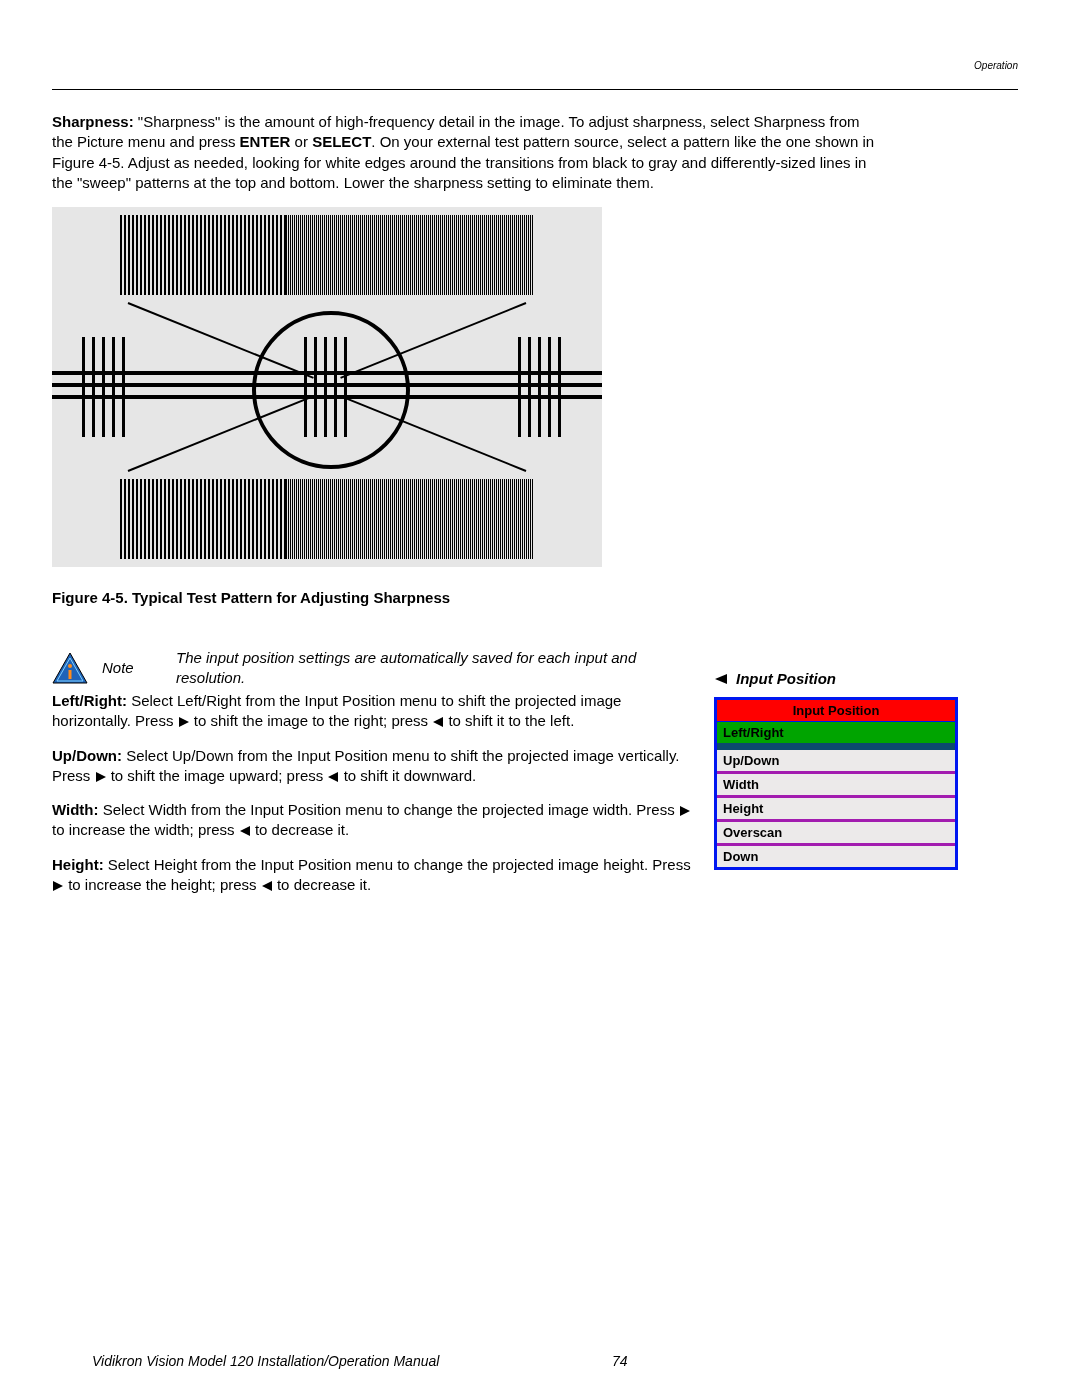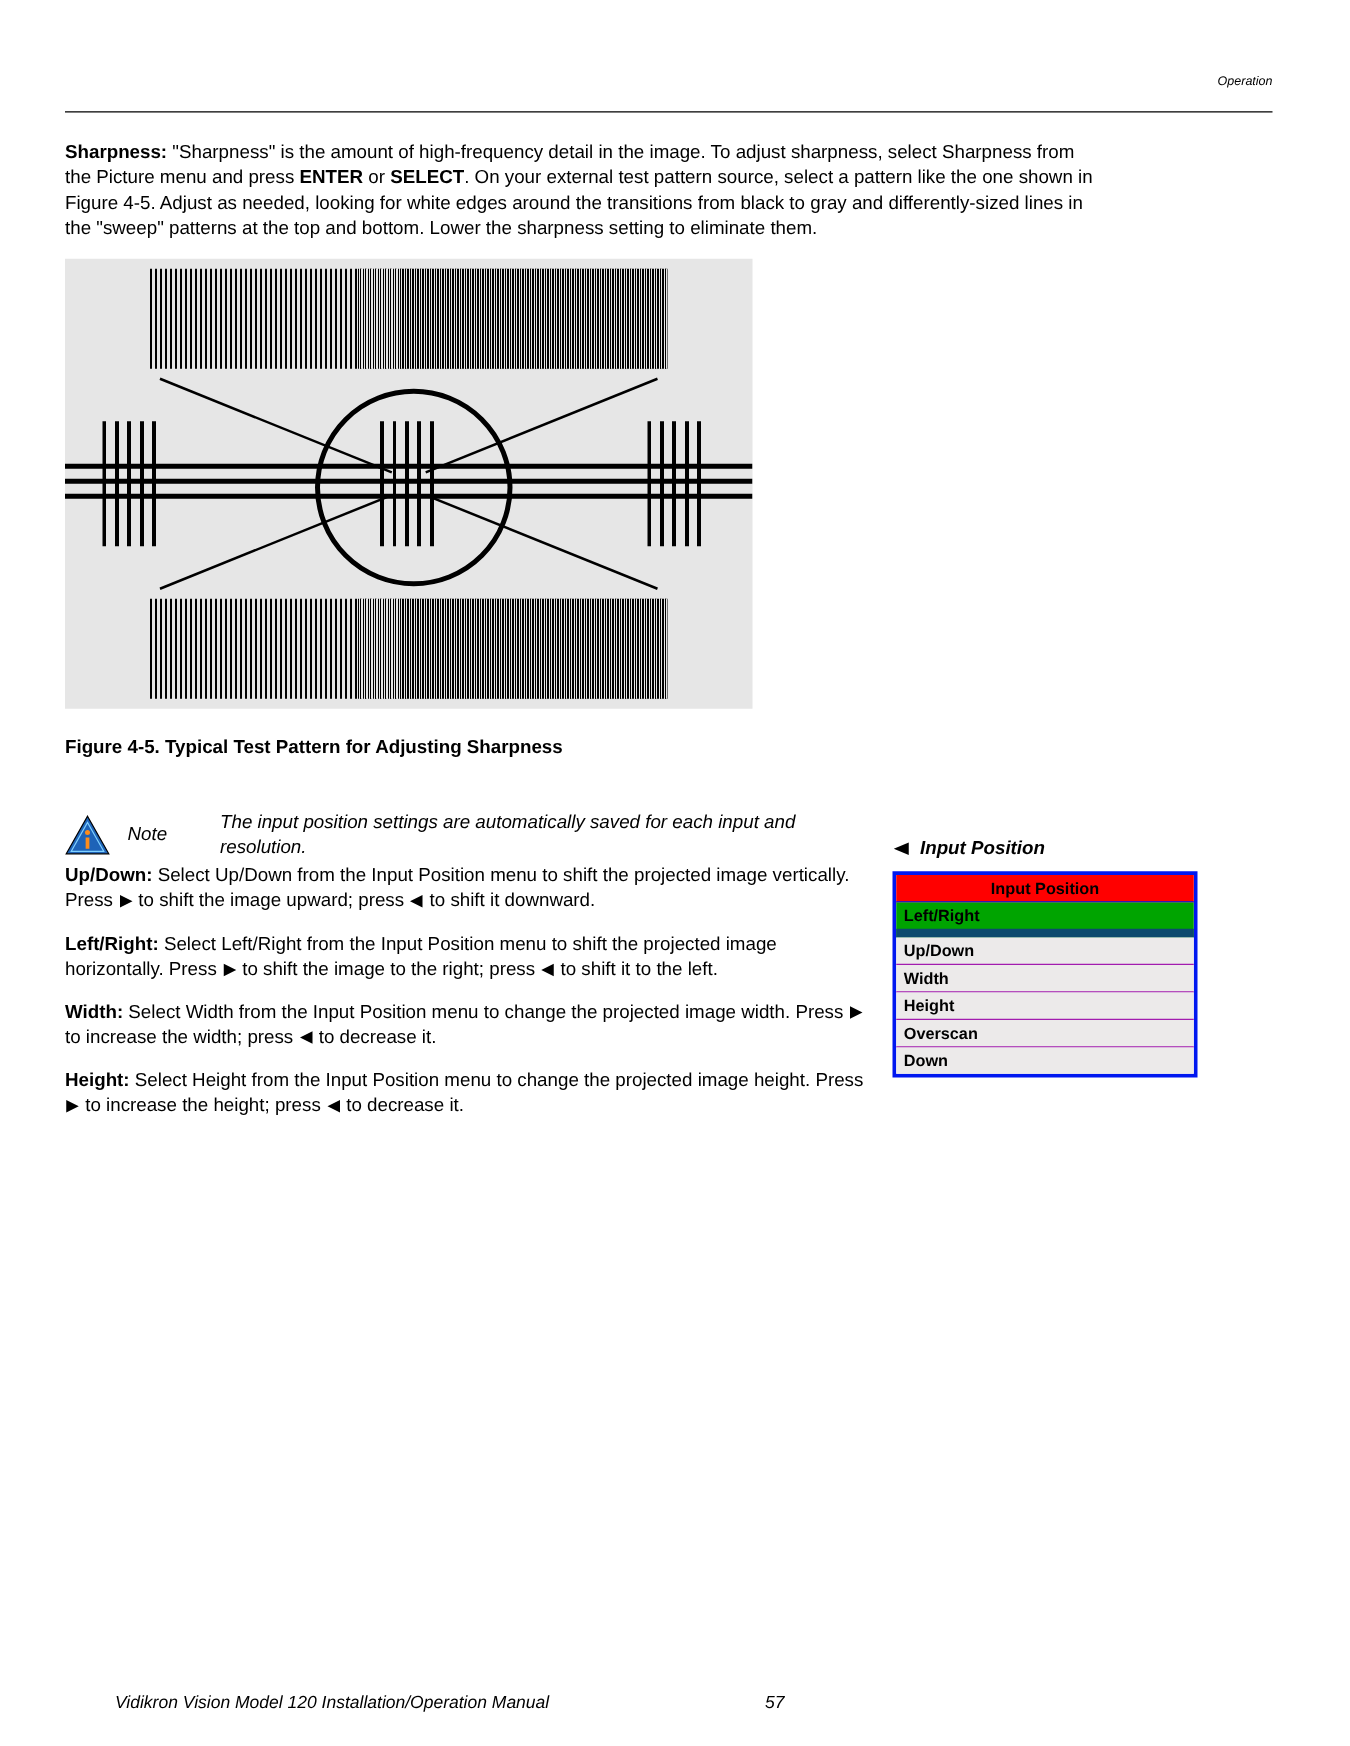--- a/index.html
+++ b/index.html
@@ -87,21 +87,21 @@
   .menu-sel {
     background: #00a400;
     color: #000;
     padding: 3px 6px;
     border-bottom: 7px solid #0c4a6e;
   }
   .menu-item {
     background: #eceaea;
     color: #000;
     padding: 3px 6px;
-    border-bottom: 1px solid #a21caf;
+    border-bottom: 3px solid #a21caf;
   }
   .menu-item:last-child { border-bottom: none; }
   .note-row {
     display: flex;
     align-items: center;
     gap: 14px;
     margin: 14px 0 4px 0;
   }
   .note-icon {
     width: 36px; height: 32px; flex: 0 0 auto;
@@ -203,33 +203,33 @@
           <circle cx="18" cy="14" r="2" fill="#ff8c1a"></circle>
           <rect x="16.5" y="18" width="3" height="9" fill="#ff8c1a">
               <rect x="12" y="27" width="12" height="2" fill="#ff8c1a"></rect>
         </rect>
           </svg>
         <div class="note-label">Note</div>
         <div class="note-text">The input position settings are automatically saved for each input and resolution.</div>
       </div>
 
       <p class="para">
+        <span class="bold">Left/Right:</span><span> Select Left/Right from the Input Position menu to shift the projected image horizontally. Press </span><svg class="tri" width="12" height="12">
+            <polygon points="1,1 11,6 1,11" fill="#000"></polygon>
+          </svg><span> to shift the image to the right; press </span><svg class="tri" width="12" height="12">
+            <polygon points="11,1 1,6 11,11" fill="#000"></polygon>
+          </svg><span> to shift it to the left.</span>
+      </p>
+
+      <p class="para">
         <span class="bold">Up/Down:</span><span> Select Up/Down from the Input Position menu to shift the projected image vertically. Press </span><svg class="tri" width="12" height="12">
             <polygon points="1,1 11,6 1,11" fill="#000"></polygon>
           </svg><span> to shift the image upward; press </span><svg class="tri" width="12" height="12">
             <polygon points="11,1 1,6 11,11" fill="#000"></polygon>
           </svg><span> to shift it downward.</span>
-      </p>
-
-      <p class="para">
-        <span class="bold">Left/Right:</span><span> Select Left/Right from the Input Position menu to shift the projected image horizontally. Press </span><svg class="tri" width="12" height="12">
-            <polygon points="1,1 11,6 1,11" fill="#000"></polygon>
-          </svg><span> to shift the image to the right; press </span><svg class="tri" width="12" height="12">
-            <polygon points="11,1 1,6 11,11" fill="#000"></polygon>
-          </svg><span> to shift it to the left.</span>
       </p>
 
       <p class="para">
         <span class="bold">Width:</span><span> Select Width from the Input Position menu to change the projected image width. Press </span><svg class="tri" width="12" height="12">
             <polygon points="1,1 11,6 1,11" fill="#000"></polygon>
           </svg><span> to increase the width; press </span><svg class="tri" width="12" height="12">
             <polygon points="11,1 1,6 11,11" fill="#000"></polygon>
           </svg><span> to decrease it.</span>
       </p>
 
@@ -256,15 +256,15 @@
         <div class="menu-item">Width</div>
         <div class="menu-item">Height</div>
         <div class="menu-item">Overscan</div>
         <div class="menu-item">Down</div>
       </div>
     </div>
   </div>
 
   <div class="footer">
     <span class="title">Vidikron Vision Model 120 Installation/Operation Manual</span>
-    <span class="pn">57</span>
+    <span class="pn">74</span>
   </div>
 </div>
 
 </body></html>

